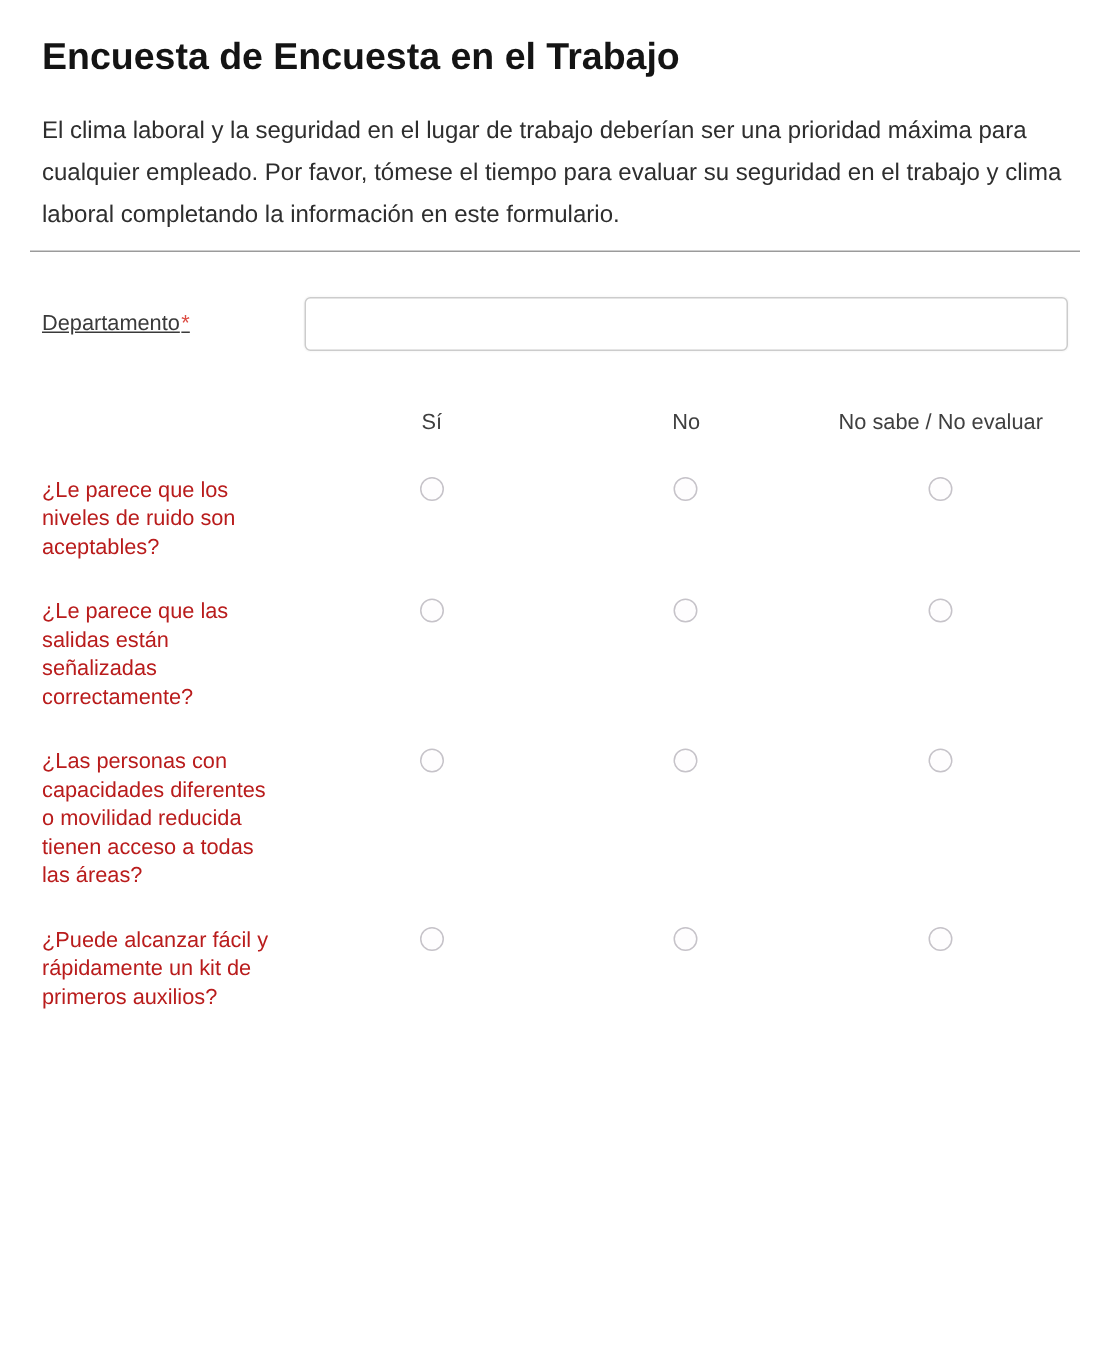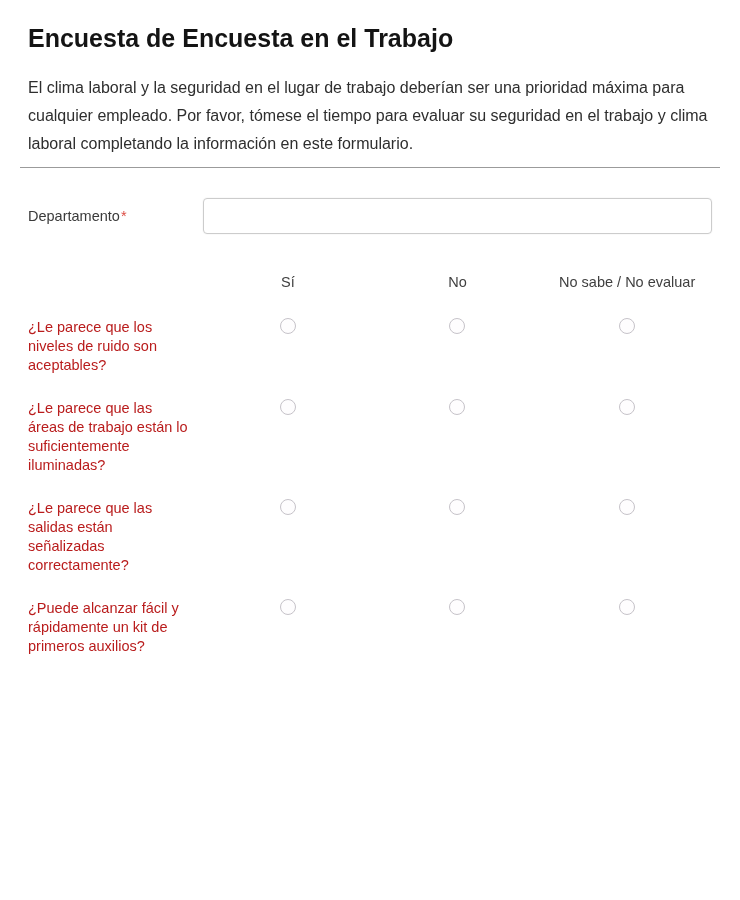--- a/index.html
+++ b/index.html
@@ -34,20 +34,21 @@
   .field-row {
     margin-top: 30px;
     display: flex;
     align-items: center;
   }
   .field-label {
     width: 175px;
     flex: 0 0 175px;
     font-size: 14.5px;
     color: #3a3a3a;
+    text-decoration: underline;
   }
   .required-star {
     color: #dc4c43;
     margin-left: 1px;
   }
   .text-input {
     flex: 1 1 auto;
     height: 36px;
     border: 1px solid #cccccc;
     border-radius: 4px;
@@ -136,27 +137,27 @@
         </tr>
     </thead>
     <tbody>
         <tr>
           <td class="question">¿Le parece que los niveles de ruido son aceptables?</td>
           <td class="radio-cell"><span class="radio"></span></td>
           <td class="radio-cell"><span class="radio"></span></td>
           <td class="radio-cell"><span class="radio"></span></td>
         </tr>
         <tr>
-          <td class="question">¿Le parece que las áreas de trabajo están lo suficientemente iluminadas?</td>
+          <td class="question">¿Le parece que las salidas están señalizadas correctamente?</td>
           <td class="radio-cell"><span class="radio"></span></td>
           <td class="radio-cell"><span class="radio"></span></td>
           <td class="radio-cell"><span class="radio"></span></td>
         </tr>
         <tr>
-          <td class="question">¿Le parece que las salidas están señalizadas correctamente?</td>
+          <td class="question">¿Las personas con capacidades diferentes o movilidad reducida tienen acceso a todas las áreas?</td>
           <td class="radio-cell"><span class="radio"></span></td>
           <td class="radio-cell"><span class="radio"></span></td>
           <td class="radio-cell"><span class="radio"></span></td>
         </tr>
         <tr>
           <td class="question">¿Puede alcanzar fácil y rápidamente un kit de primeros auxilios?</td>
           <td class="radio-cell"><span class="radio"></span></td>
           <td class="radio-cell"><span class="radio"></span></td>
           <td class="radio-cell"><span class="radio"></span></td>
         </tr>

